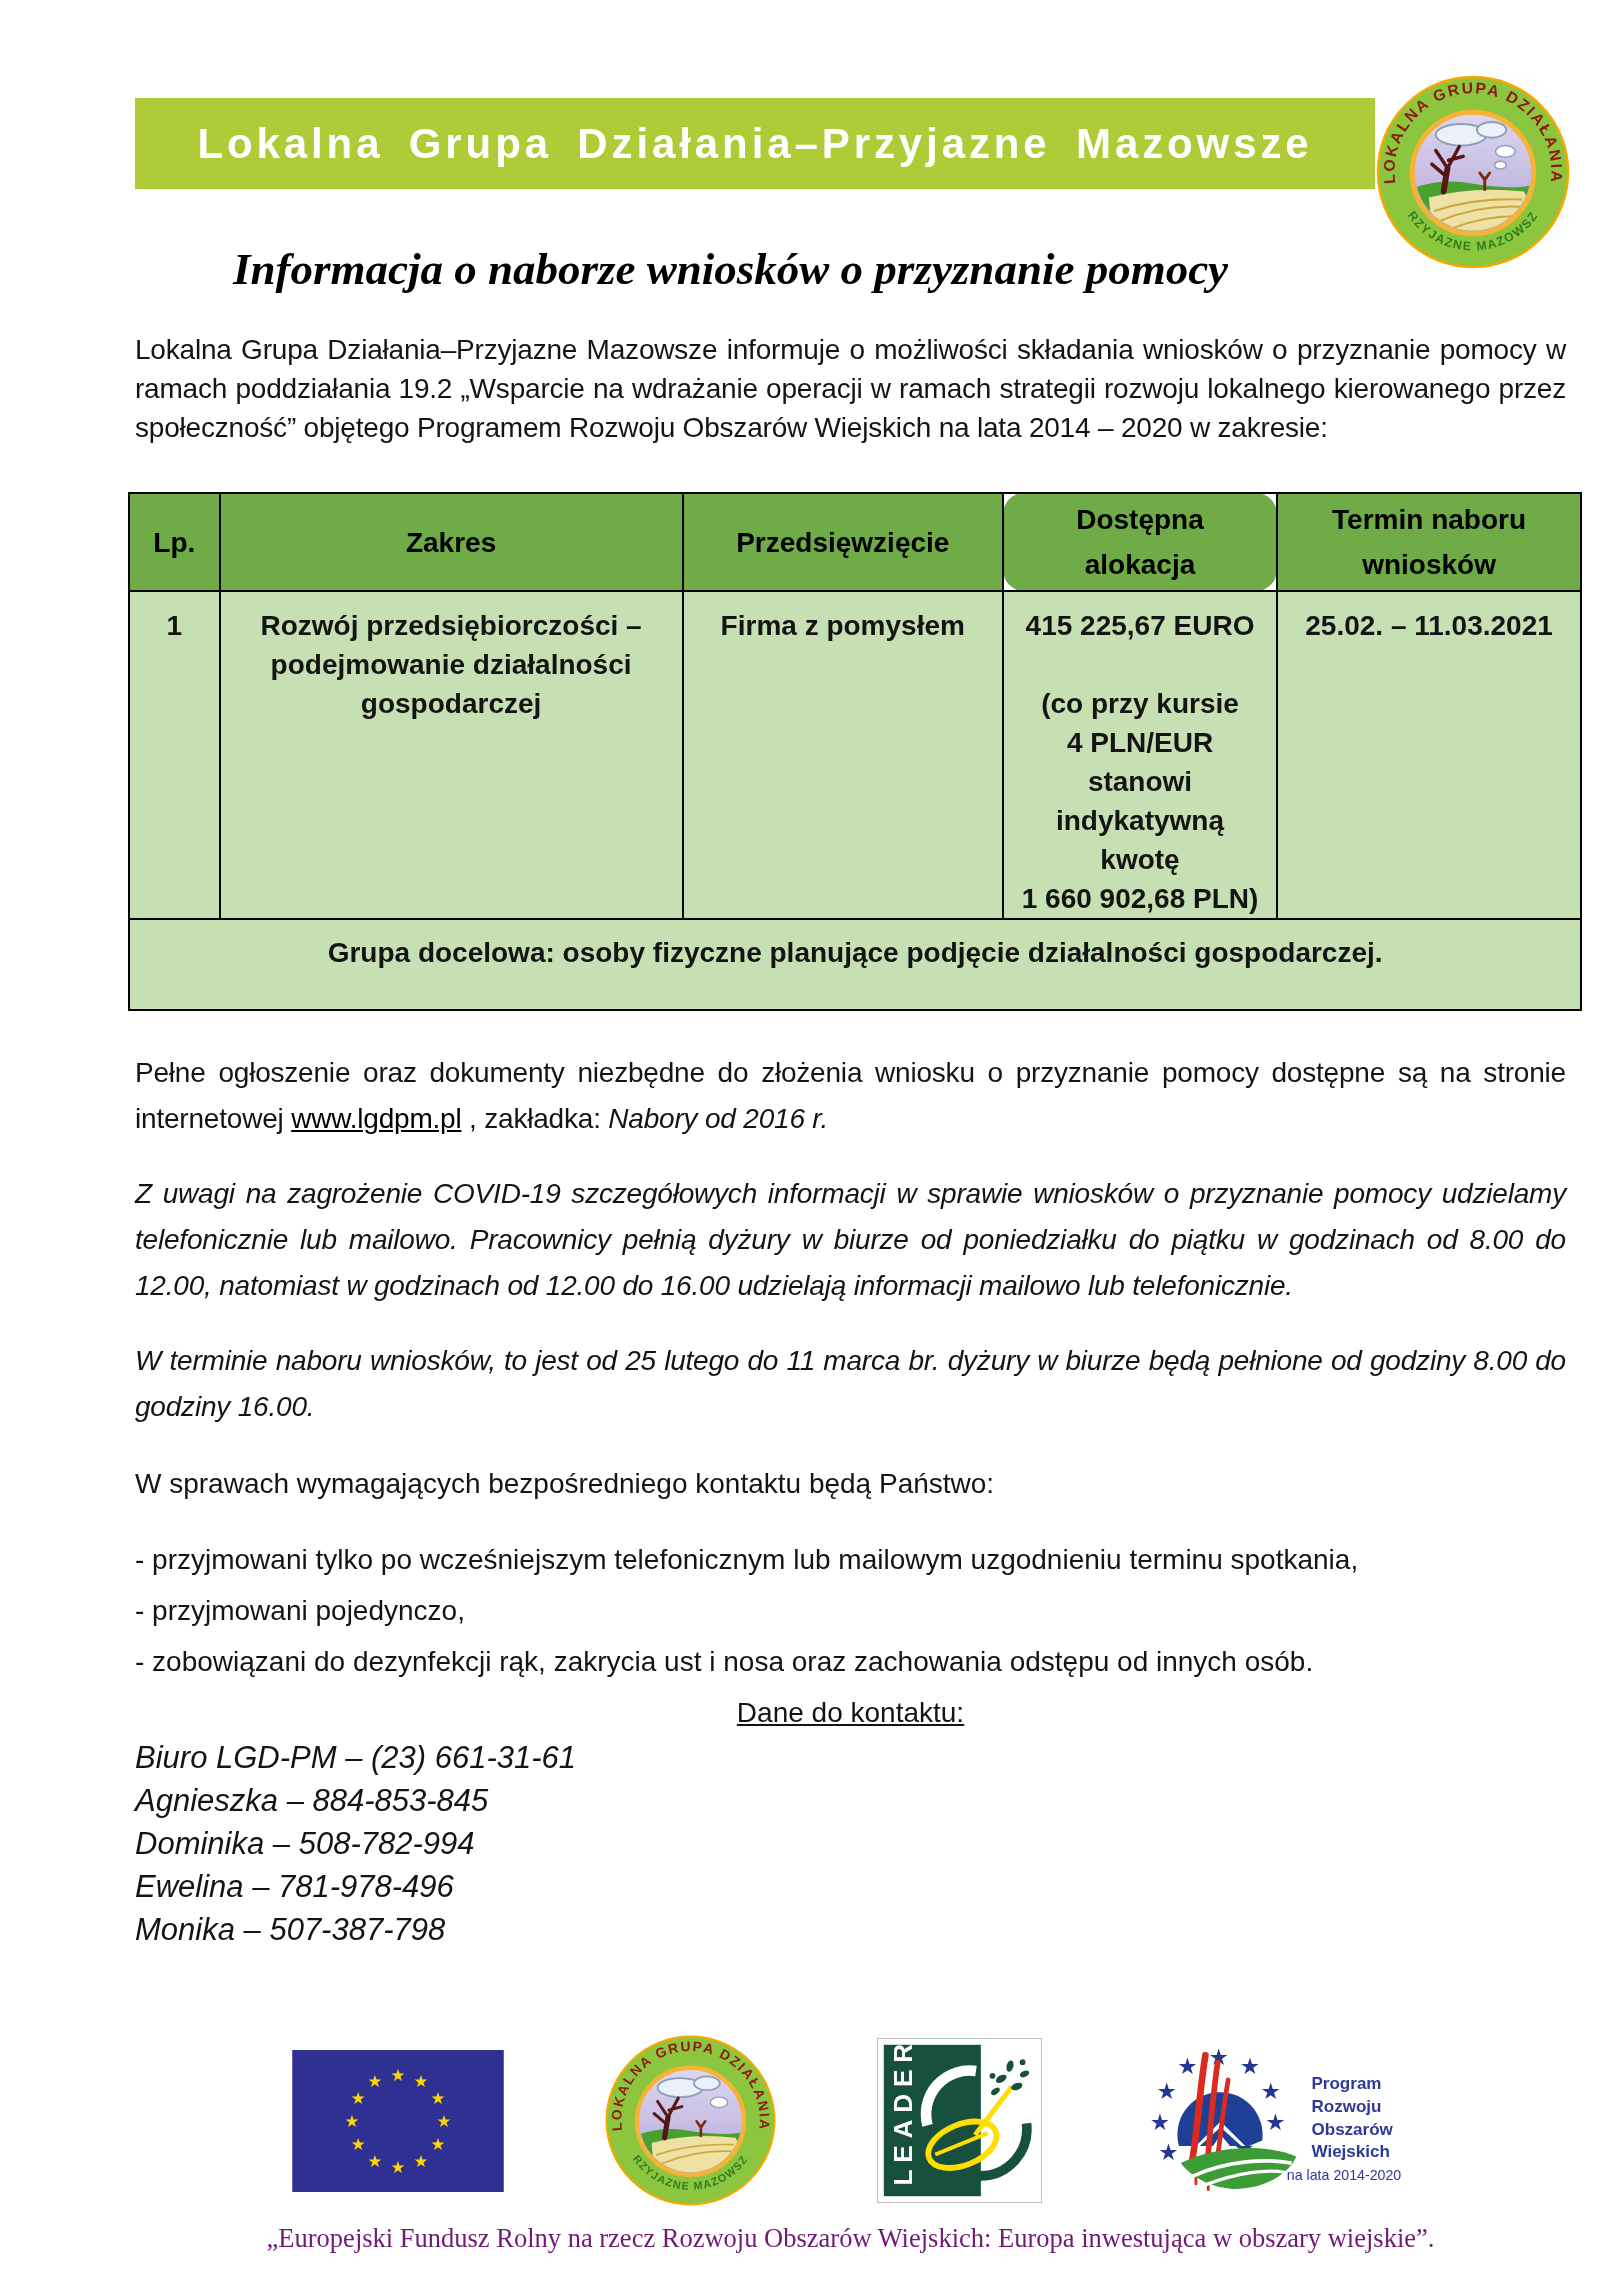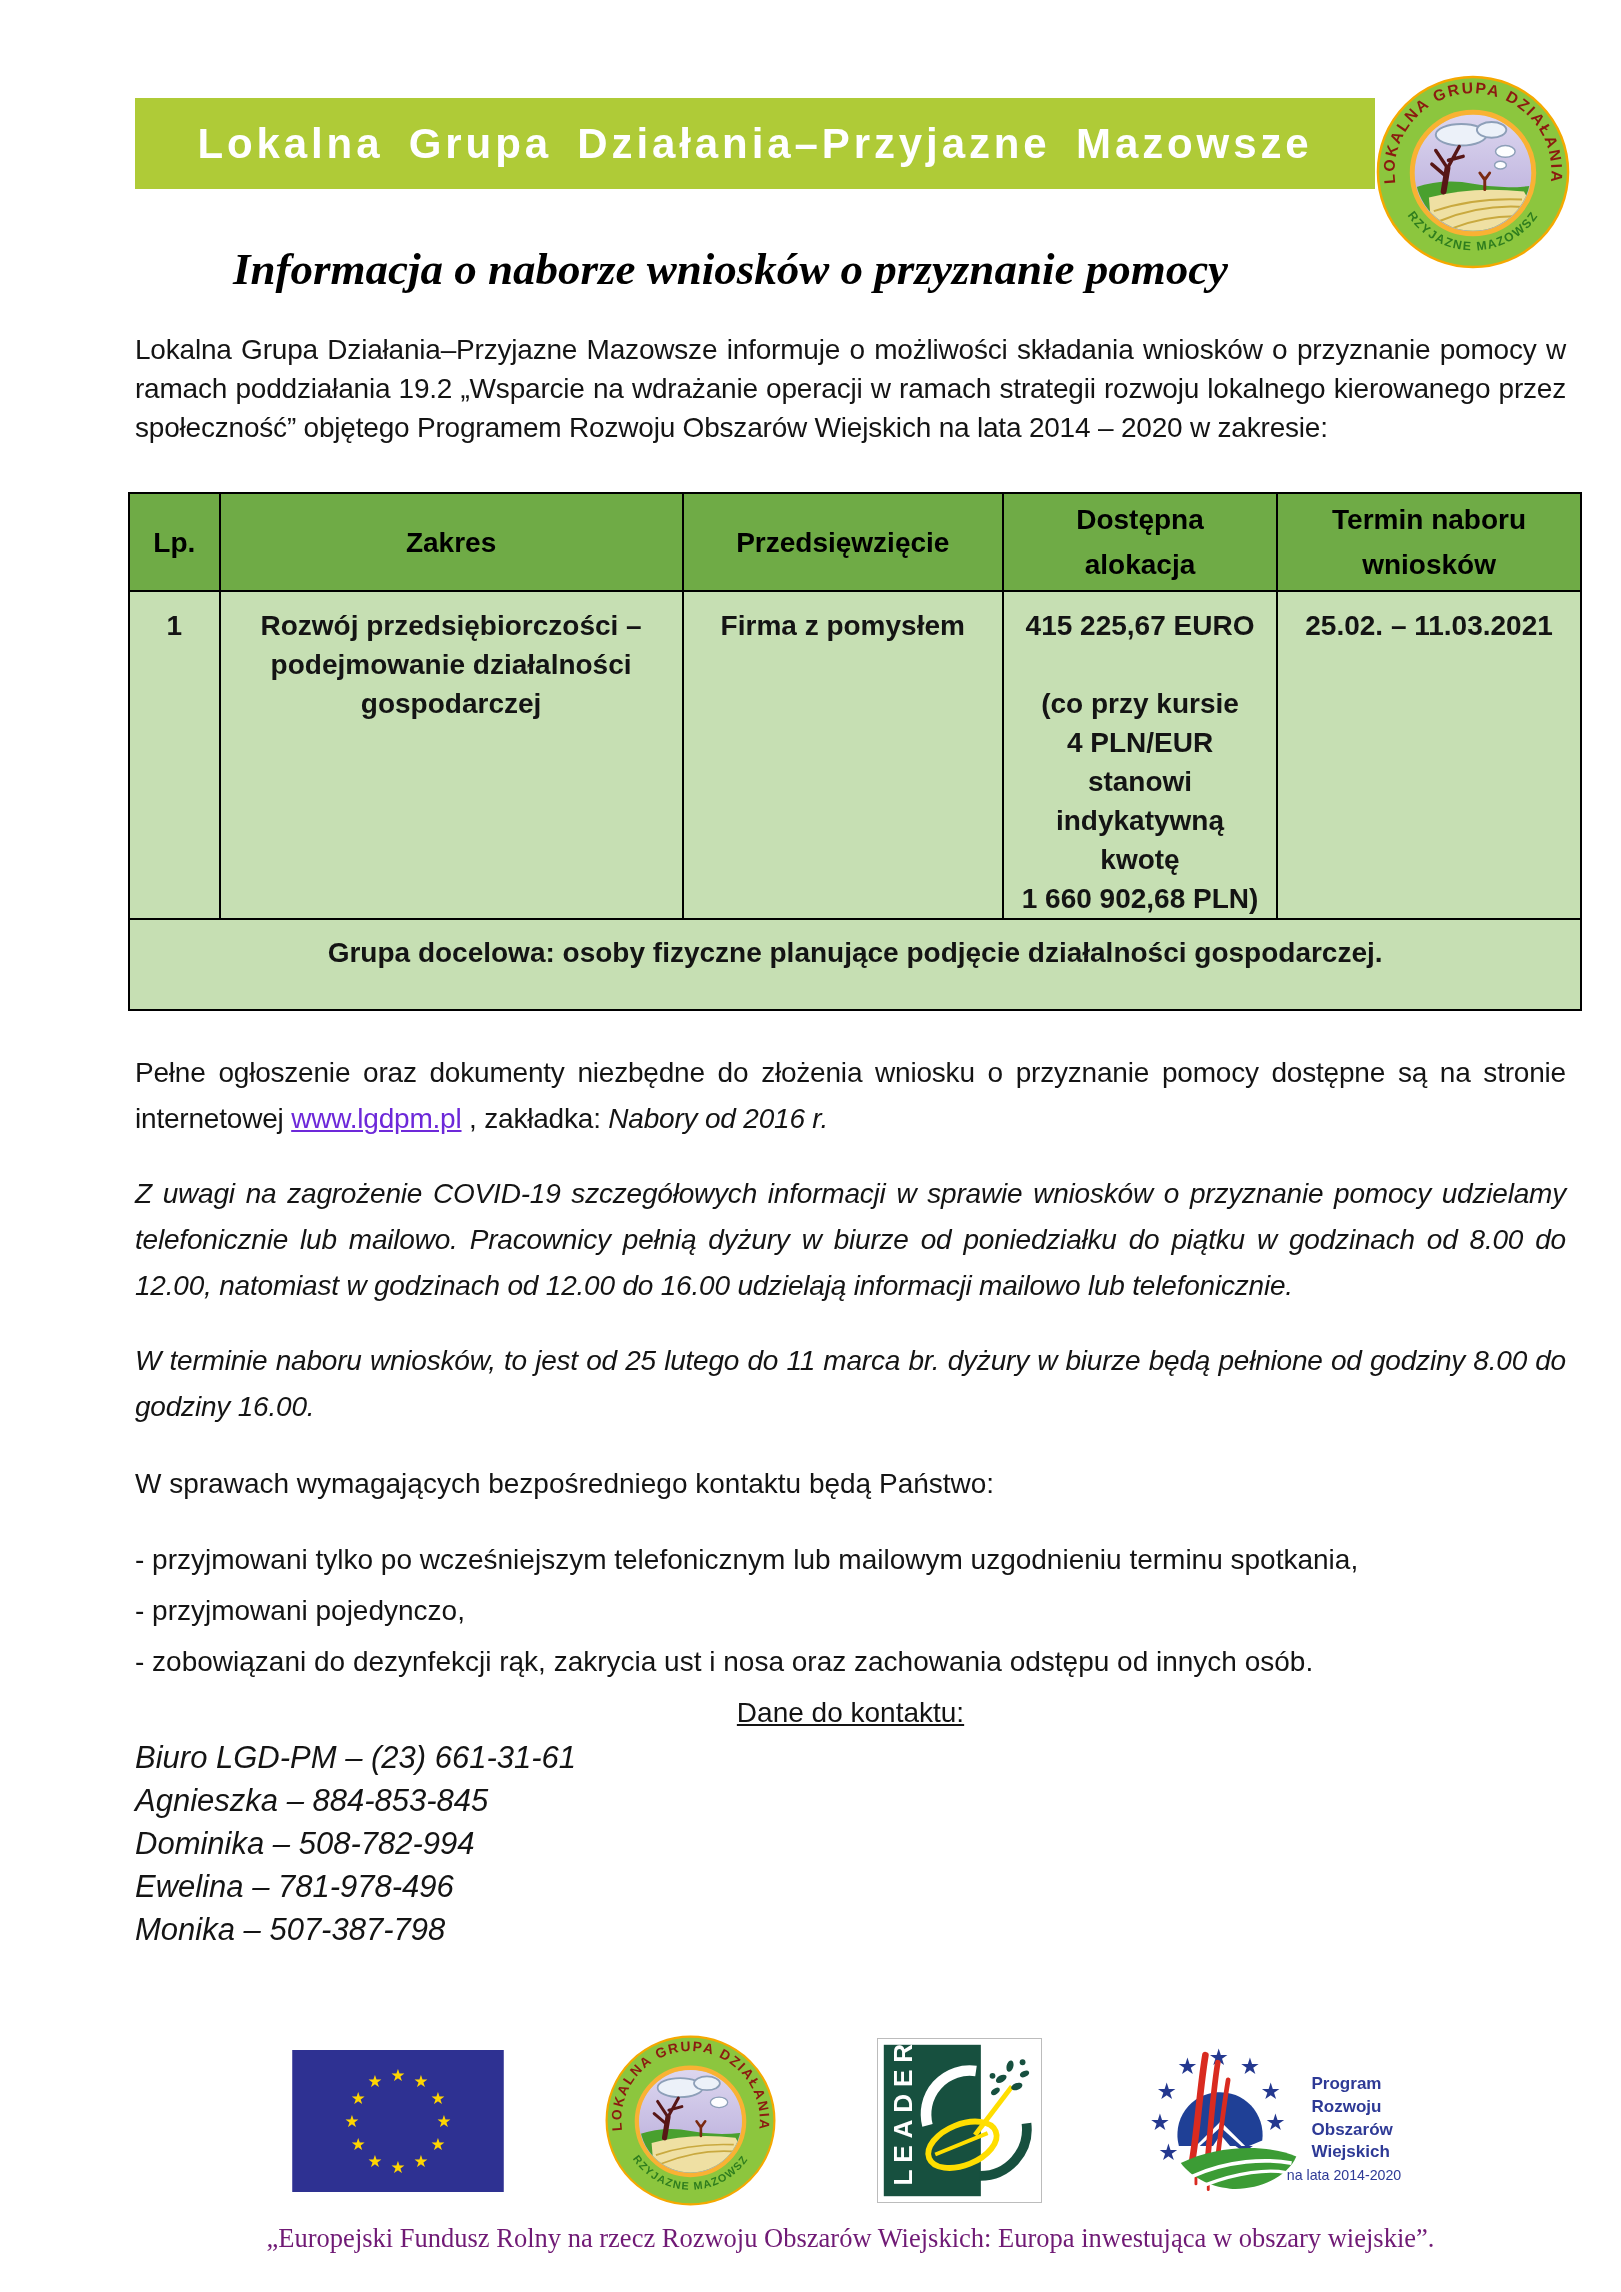--- a/index.html
+++ b/index.html
@@ -31,42 +31,42 @@
     font-family:"Liberation Serif",serif;
     font-style:italic;font-weight:bold;
     font-size:45px;color:#000;
   }
 
   
   .para{font-size:28px;line-height:39px;text-align:justify;letter-spacing:-0.2px;}
   .para-wide{font-size:28px;line-height:46px;text-align:justify;letter-spacing:-0.2px;}
   .intro{margin-top:35px;}
   .it{font-style:italic;}
-  a.doc-link{color:#6d28d9;}
+  a.doc-link{color:#000000;}
 
   
   table.ann{
     border-collapse:collapse;
     margin:45px 0 0 -6.9px;
     width:1454px;
     border:2.9px solid #000;
     table-layout:fixed;
   }
   table.ann th,table.ann td{border:2px solid #000;}
   table.ann th{
     background:#6FAB46;color:#000;font-weight:bold;font-size:28px;
     height:96px;text-align:center;vertical-align:middle;line-height:45px;padding:0 7.8px;
   }
   table.ann td{
     background:#C6DFB3;font-weight:bold;font-size:28px;
     vertical-align:top;text-align:center;padding:13.7px 7.8px 0 7.8px;line-height:39px;
   }
   tr.main-row td{height:239px;}
   .col-lp{width:5.4%;} .col-zakres{width:32.6%;} .col-przed{width:22.2%;}
-  .col-alok{width:18.8%;} .col-termin{width:21%;}
+  .col-alok{width:18.8%;border-radius:21px;} .col-termin{width:21%;}
   .pre-line{white-space:pre-line;}
   .lh-double{line-height:76px;}
   td.target-cell{
     text-align:left;font-weight:normal;height:76px;
     padding:11.8px 9.8px 0 29px;line-height:39px;
   }
   td.target-cell b{font-weight:bold;}
 
   
   .kontakt-heading{margin-top:31px;font-size:28px;line-height:45px;text-align:left;}

